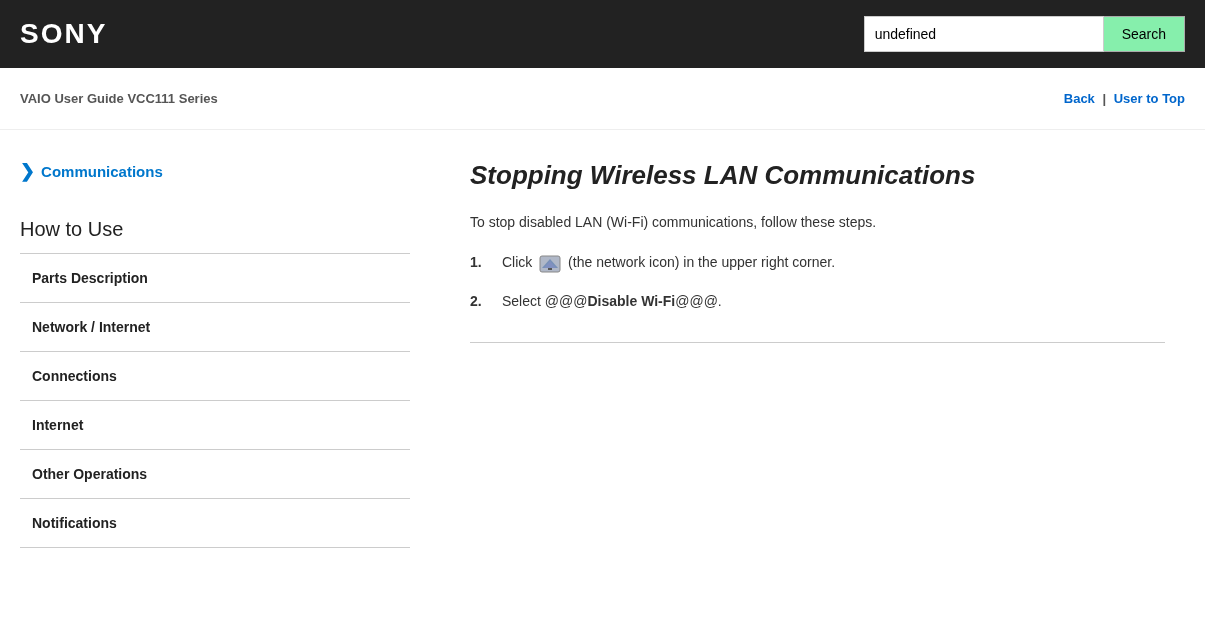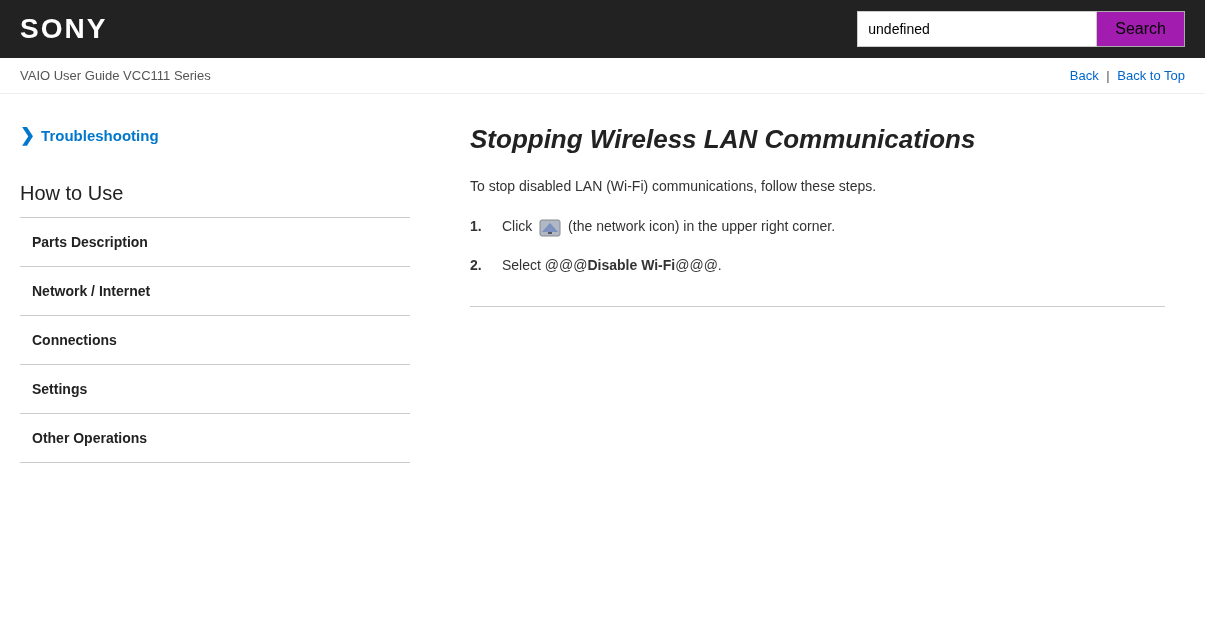--- a/index.html
+++ b/index.html
@@ -5,21 +5,21 @@
     * { margin: 0; padding: 0; box-sizing: border-box; }
     body { font-family: Arial, Helvetica, sans-serif; font-size: 14px; color: #333; background: #fff; }
 
     
     .header {
       background: #222;
       padding: 12px 20px;
       display: flex;
       align-items: center;
       justify-content: space-between;
-      height: 58px;
+      height: 68px;
     }
     .logo {
       color: #fff;
       font-size: 28px;
       font-weight: bold;
       letter-spacing: 2px;
       font-family: Arial, Helvetica, sans-serif;
     }
     .search-area {
       display: flex;
@@ -31,36 +31,37 @@
       height: 36px;
       padding: 6px 10px;
       border: 1px solid #ccc;
       font-size: 14px;
       outline: none;
       background: #fff;
     }
     .search-button {
       height: 36px;
       padding: 8px 18px;
-      background: #a21caf;
+      background: #86efac;
       border: 1px solid #aaa;
       border-left: none;
-      font-size: 16px;
+      font-size: 14px;
       cursor: pointer;
       font-weight: normal;
     }
 
     
     .breadcrumb-bar {
-      padding: 10px 20px;
+      padding: 23px 20px;
       display: flex;
       justify-content: space-between;
       align-items: center;
       border-bottom: 1px solid #eee;
       background: #fff;
+      font-weight: bold;
     }
     .breadcrumb-text {
       font-size: 13px;
       color: #555;
     }
     .nav-links {
       font-size: 13px;
     }
     .nav-links a {
       color: #0066cc;
@@ -187,47 +188,50 @@
     <input class="search-input" type="text" value="undefined" placeholder="undefined" style="">
     <button class="search-button">Search</button>
   </div>
 </header>
 
 <div class="breadcrumb-bar">
   <span class="breadcrumb-text">VAIO User Guide VCC111 Series</span>
   <div class="nav-links">
     <a href="#">Back</a>
     <span class="nav-sep">|</span>
-    <a href="#">Back to Top</a>
+    <a href="#">User to Top</a>
   </div>
 </div>
 
 <div class="main-layout">
 
   <aside class="sidebar">
     <a href="#" class="troubleshooting-link">
       <span class="chevron-icon">❯</span>
-      <span>Troubleshooting</span>
+      <span>Communications</span>
     </a>
     <h2 class="how-to-use-title">How to Use</h2>
     <ul class="sidebar-nav">
       <li>
         <a href="#">Parts Description</a>
       </li>
       <li>
         <a href="#">Network / Internet</a>
       </li>
       <li>
         <a href="#">Connections</a>
       </li>
       <li>
-        <a href="#">Settings</a>
+        <a href="#">Internet</a>
       </li>
       <li>
         <a href="#">Other Operations</a>
+      </li>
+      <li>
+        <a href="#">Notifications</a>
       </li>
     </ul>
   </aside>
 
   <main class="content">
     <h1 class="page-title">Stopping Wireless LAN Communications</h1>
     <p class="intro-text">To stop disabled LAN (Wi-Fi) communications, follow these steps.</p>
 
     <ol class="steps-list">
 

